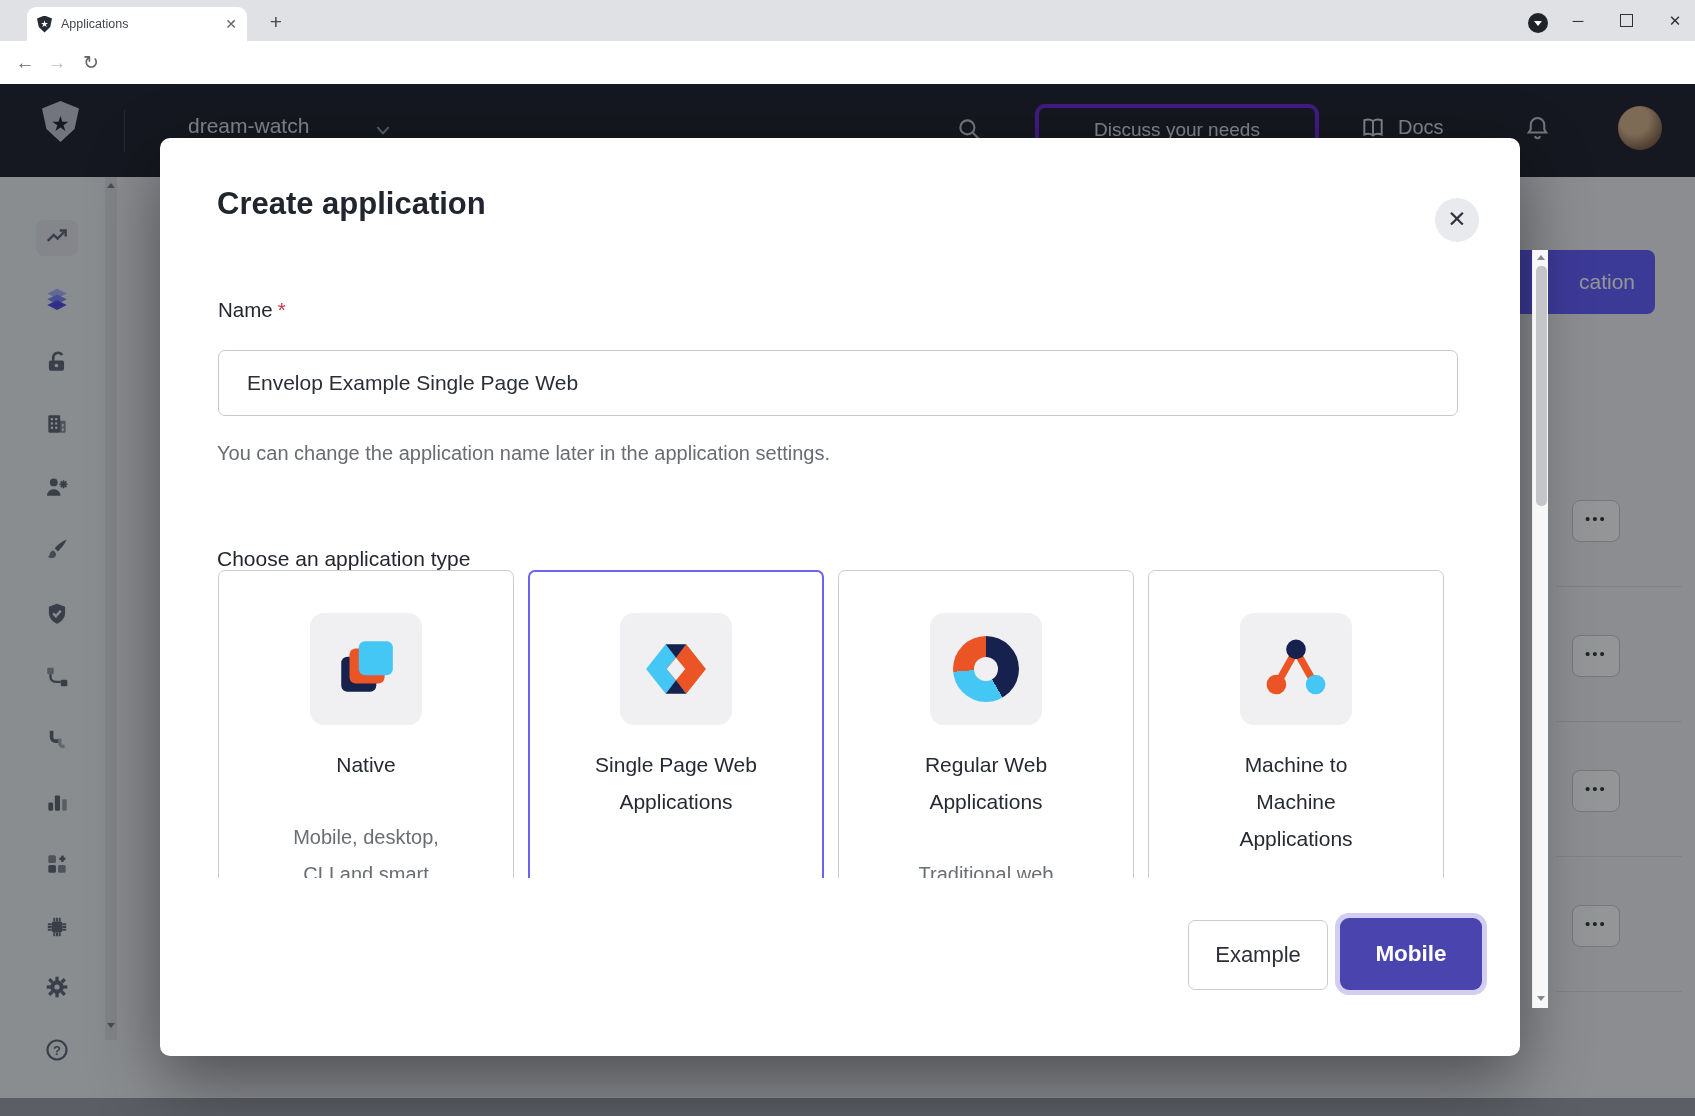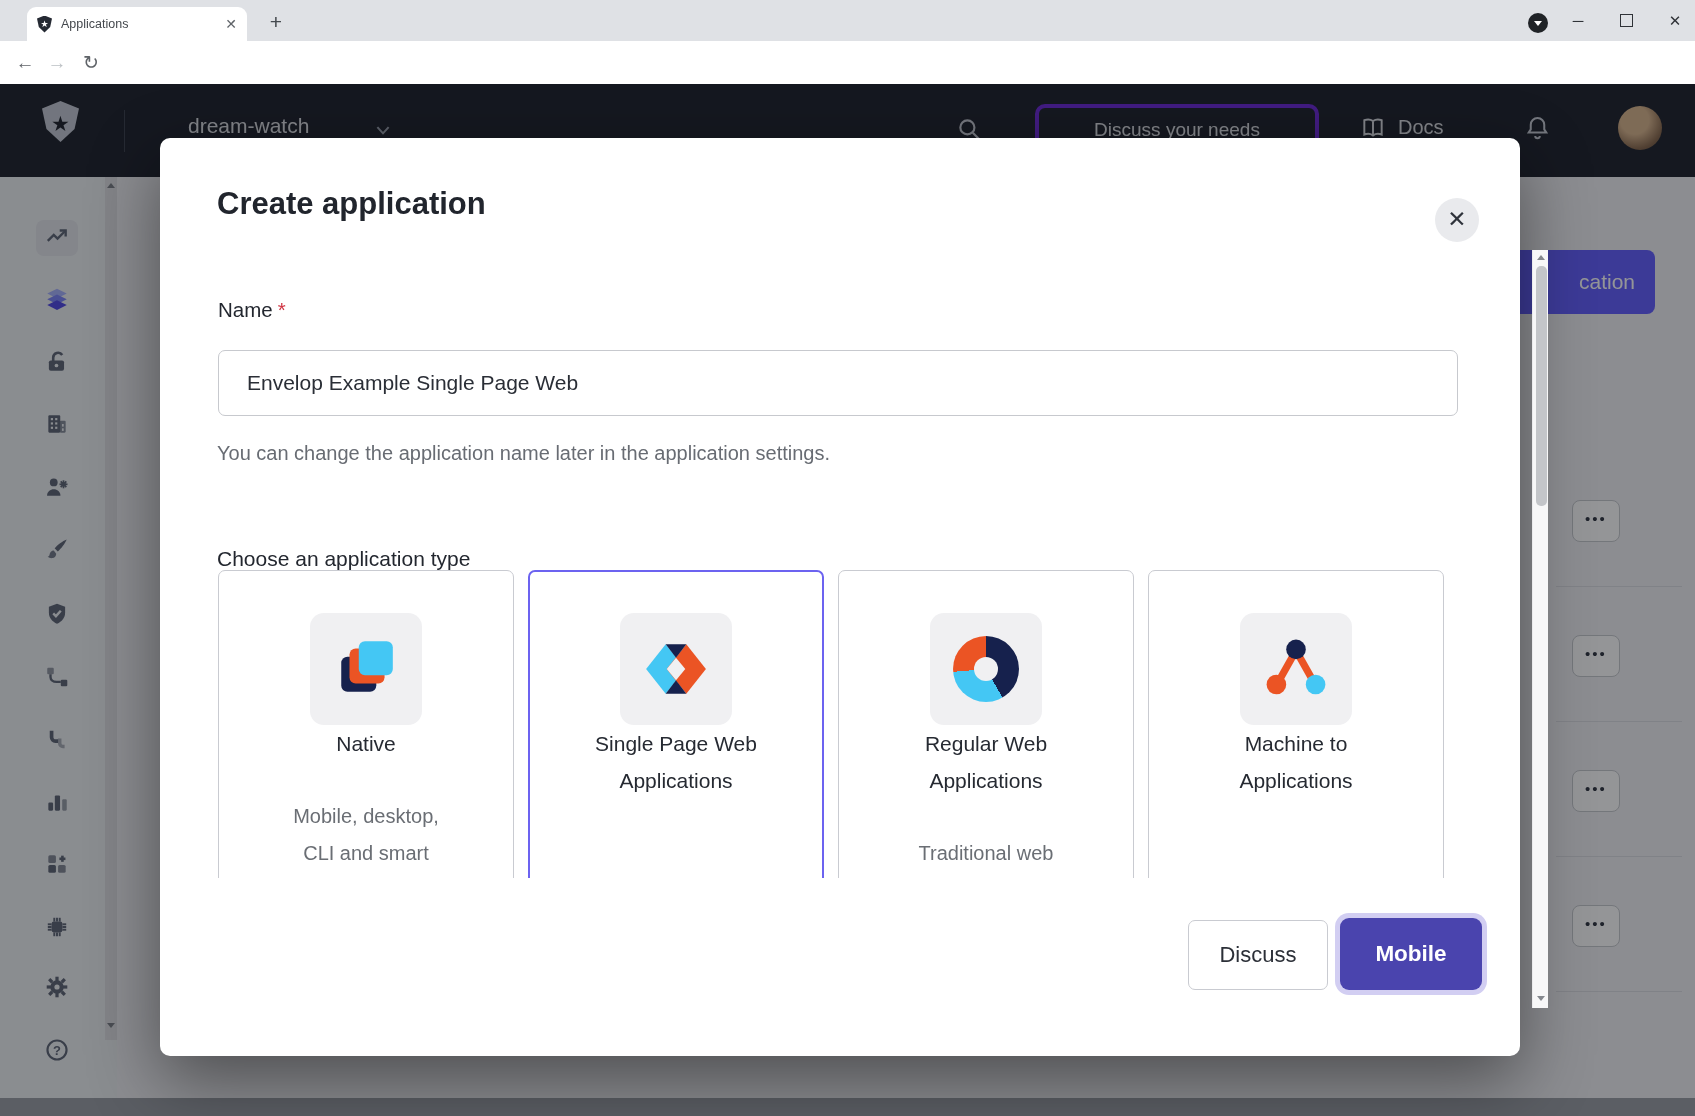--- a/index.html
+++ b/index.html
@@ -81,21 +81,21 @@
   .name-input { position:absolute; left:58px; top:100px; width:1240px; height:66px; border:1px solid #c7c9ce; border-radius:7px;
                 padding:0 28px; font-size:21px; color:#2a2e36; font-family:"Liberation Sans",sans-serif; background:#fff; }
   .helper { position:absolute; left:57px; top:192px; font-size:20px; color:#686c73; }
   .choose-label { position:absolute; left:57px; top:272px; font-size:21px; color:#23272f;margin-top:25px; }
   .cards { position:absolute; left:58px; top:320px; display:flex; gap:14px; }
   .card { width:296px; height:400px; border:1px solid #c9cbd1; border-radius:7px; background:#fff; }
   .card.sel { border:2px solid #6c63f0; }
   .tile { width:112px; height:112px; border-radius:14px; background:#f0f0f2; margin:42px auto 0;
           display:flex; align-items:center; justify-content:center; }
   .card.sel .tile { margin-top:41px; }
-  .card-title { text-align:center; font-size:21px; color:#262a32; line-height:37px; }
+  .card-title { margin-top:21px; text-align:center; font-size:21px; color:#262a32; line-height:37px; }
   .card-desc { margin-top:36px; text-align:center; font-size:20px; color:#6a6e74; line-height:37px; }
   
   .m-track { position:absolute; left:1372px; top:112px; width:16px; height:758px; background:#f7f7f8; border-left:1px solid #ebebed; }
   .m-thumb { position:absolute; left:2.5px; top:16px; width:11px; height:240px; background:#c3c5c9; border-radius:5px; }
   
   .btn-cancel { position:absolute; left:1028px; top:782px; width:140px; height:70px; background:#fff; border:1px solid #c9cbd1;
                 border-radius:7px; font-size:22px; color:#2b2f37; display:flex; align-items:center; justify-content:center; }
   .btn-create { position:absolute; left:1180px; top:780px; width:142px; height:72px; background:#4a44ae; border-radius:9px;
                 box-shadow:0 0 0 5px #d2cef2; font-size:22.5px; font-weight:700; color:#fff;
                 display:flex; align-items:center; justify-content:center; }
@@ -414,31 +414,32 @@
           <svg width="66" height="66" viewBox="0 0 64 64">
             <line x1="32" y1="14" x2="14" y2="46" stroke="#eb5424" stroke-width="7"></line>
             <line x1="32" y1="14" x2="50" y2="46" stroke="#eb5424" stroke-width="7"></line>
             <circle cx="32" cy="13" r="9.5" fill="#16214d"></circle>
             <circle cx="13" cy="47" r="9.5" fill="#eb5424"></circle>
             <circle cx="51" cy="47" r="9.5" fill="#44c7f4"></circle>
           </svg>
         </div>
         <div class="card-title">
           <div>Machine to</div>
+          <div>Machine</div>
           <div>Applications</div>
         </div>
         <div class="card-desc"></div>
       </div>
 
     </div>
   </div>
 
   <div class="m-track">
     <div class="tri" style="left:4px; top:5px; border-left:4px solid transparent; border-right:4px solid transparent; border-bottom:5px solid #85888e;"></div>
     <div class="m-thumb"></div>
     <div class="tri" style="left:4px; top:746px; border-left:4px solid transparent; border-right:4px solid transparent; border-top:5px solid #85888e;"></div>
   </div>
 
-  <div class="btn-cancel">Discuss</div>
+  <div class="btn-cancel">Example</div>
   <div class="btn-create">Mobile</div>
 </div>
 
 </div>
 
 </body></html>

